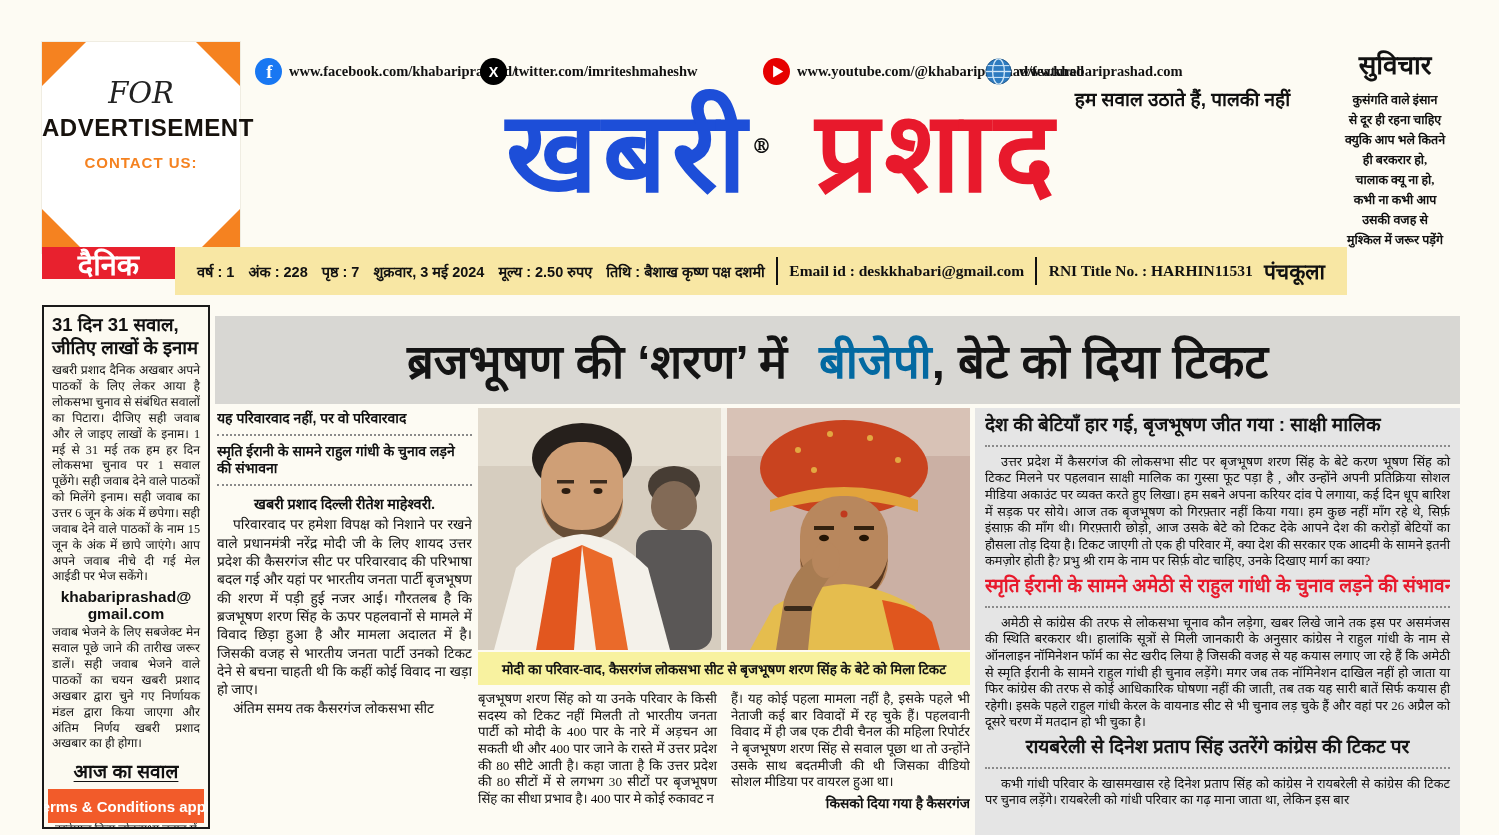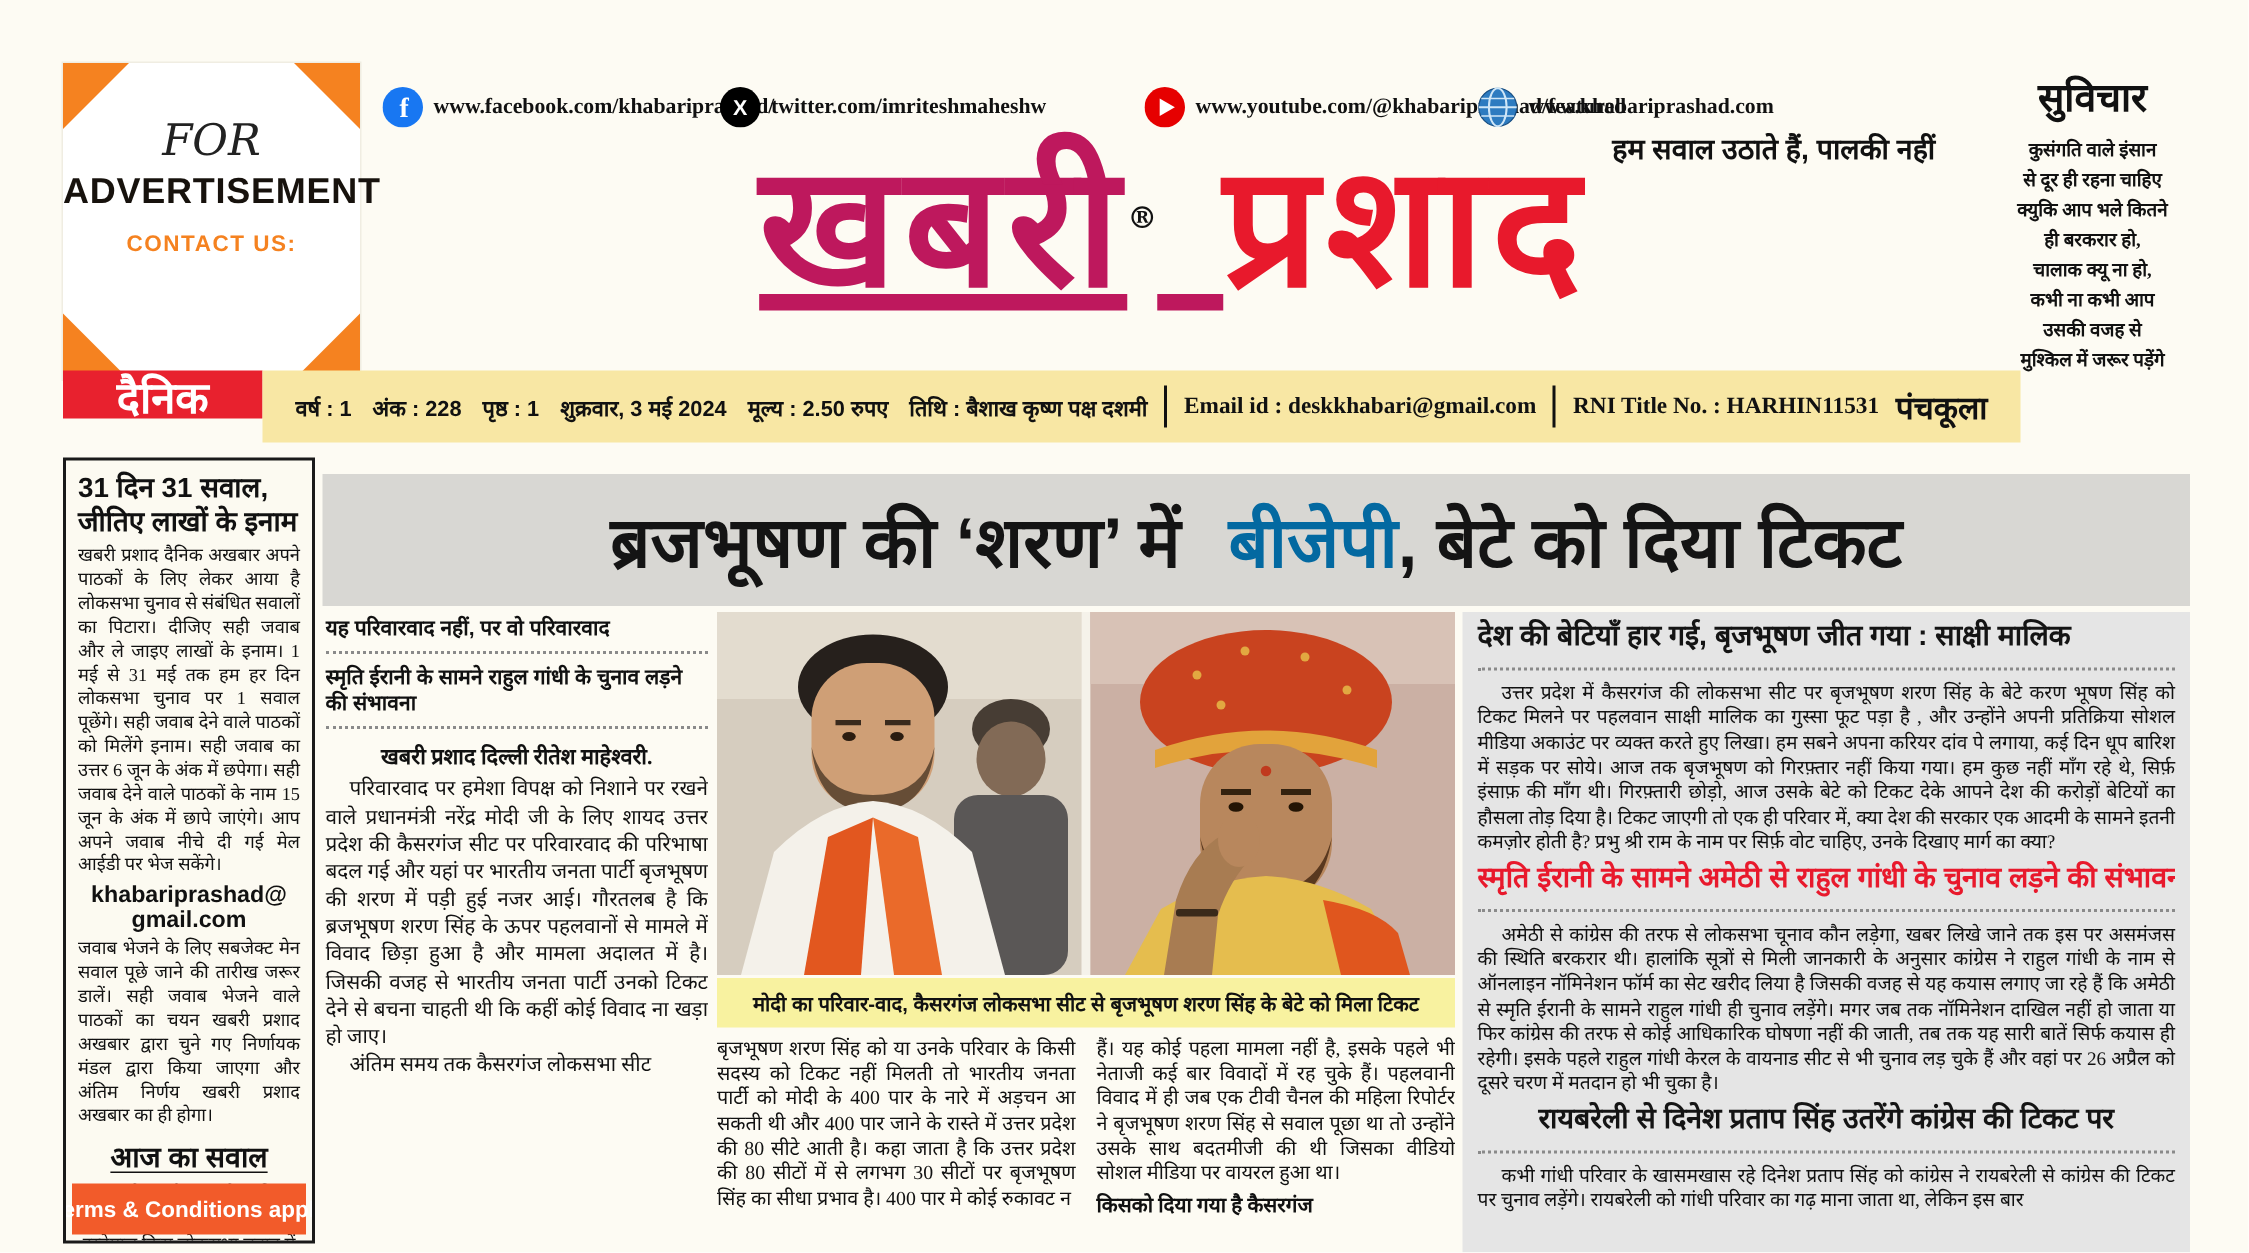--- a/index.html
+++ b/index.html
@@ -18,21 +18,21 @@
   .ad-adv{font-family:"Liberation Sans",sans-serif;font-weight:bold;font-size:24px;color:#17120d;margin-top:4px;letter-spacing:.5px;}
   .ad-contact{color:#f58220;font-weight:bold;font-family:"Liberation Sans",sans-serif;font-size:15px;margin-top:12px;letter-spacing:1px;}
   .ad-phone{color:#f58220;font-weight:bold;font-size:29px;margin-top:4px;font-family:"Liberation Serif",serif;}
 
   .social-item{position:absolute;top:56px;height:30px;display:flex;align-items:center;gap:7px;
                font-weight:bold;font-size:14.5px;font-family:"Liberation Serif",serif;cursor:pointer;}
   .icircle{width:27px;height:27px;flex:0 0 27px;}
 
   .masthead{position:absolute;left:240px;top:88px;width:1085px;text-align:center;font-weight:bold;
             font-size:112px;line-height:1.15;font-family:"DejaVu Serif",serif;letter-spacing:5px;white-space:nowrap;}
-  .mast-black{color:#be185d;text-decoration:underline;}
+  .mast-black{color:#1d4ed8;}
   .mast-red{color:#e8192c;}
   .reg{font-size:20px;vertical-align:super;letter-spacing:0;}
 
   .tagline{position:absolute;left:1040px;top:86px;width:285px;text-align:center;font-weight:bold;
            font-size:19px;font-family:"Liberation Sans",sans-serif;white-space:nowrap;}
 
   .suvichar{position:absolute;left:1330px;top:46px;width:130px;text-align:center;}
   .suvichar-title{font-size:26px;font-weight:bold;margin-bottom:8px;}
   .suvichar-line{font-size:12.5px;font-weight:bold;line-height:1.6;white-space:nowrap;}
 
@@ -71,21 +71,21 @@
   .dotrule{border-top:2px dotted #8a8a8a;margin:7px 0;}
   .lc-byline{font-size:14.5px;font-weight:bold;text-align:center;margin:1px 0 3px;}
   .lc-para{font-size:13.8px;line-height:1.33;text-align:justify;text-indent:16px;}
 
   .photo{position:absolute;left:478px;top:408px;width:492px;height:242px;background:#d6cdbf;overflow:hidden;}
   .caption{position:absolute;left:478px;top:652px;width:492px;height:33px;background:#f8f2a0;display:flex;
            align-items:center;justify-content:center;font-weight:bold;font-size:13.5px;
            font-family:"Liberation Sans",sans-serif;white-space:nowrap;overflow:hidden;}
   .midcols{position:absolute;left:478px;top:691px;width:492px;height:144px;display:flex;gap:14px;overflow:hidden;}
   .midcol{width:239px;font-size:13.2px;line-height:1.26;text-align:justify;}
-  .mc-sub{font-weight:bold;text-align:left;font-size:13.8px;margin-top:2px;}
+  .mc-sub{font-weight:bold;text-align:right;font-size:13.8px;margin-top:2px;}
 
   .right-col{position:absolute;left:975px;top:408px;width:485px;height:427px;background:#e5e5e5;
              padding:4px 10px 0;box-sizing:border-box;overflow:hidden;}
   .rc-h{font-size:19px;font-weight:bold;font-family:"Liberation Sans",sans-serif;white-space:nowrap;
         overflow:hidden;line-height:1.35;color:#141414;}
   .rc-h.red{color:#e8192c;}
   .rc-h.center{text-align:center;}
   .rc-para{font-size:12.8px;line-height:1.3;text-align:justify;text-indent:16px;margin-bottom:3px;}
 </style>
 </head>
@@ -157,21 +157,21 @@
     <div class="suvichar-line">कभी ना कभी आप</div>
     <div class="suvichar-line">उसकी वजह से</div>
     <div class="suvichar-line">मुश्किल में जरूर पड़ेंगे</div>
   </div>
 
   <div class="daily-box">दैनिक</div>
   <div class="yellow-bar">
     <div class="details">
       <span>वर्ष : 1</span>
       <span>अंक : 228</span>
-      <span>पृष्ठ : 1</span>
+      <span>पृष्ठ : 7</span>
       <span>शुक्रवार, 3 मई 2024</span>
       <span>मूल्य : 2.50 रुपए</span>
       <span>तिथि : बैशाख कृष्ण पक्ष दशमी</span>
     </div>
     <div class="vdiv"></div>
     <div class="ib-email">Email id : deskkhabari@gmail.com</div>
     <div class="vdiv"></div>
     <div class="ib-rni">RNI Title No. : HARHIN11531</div>
     <div class="ib-city">पंचकूला</div>
   </div>

